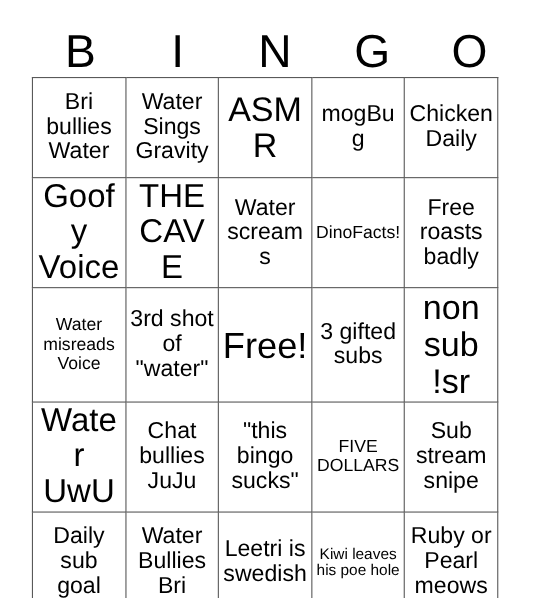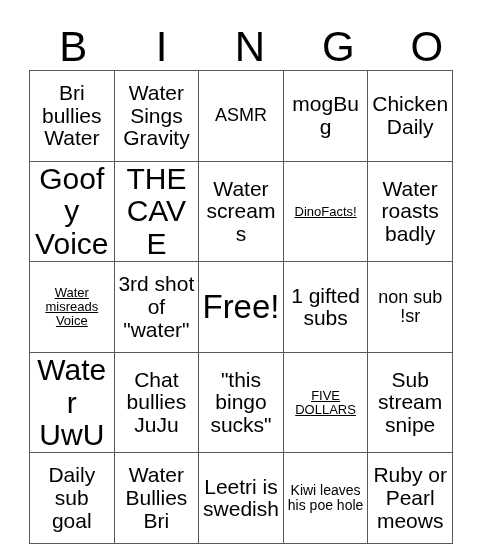--- a/index.html
+++ b/index.html
@@ -52,23 +52,23 @@
     height: 88px;
     text-align: center;
     vertical-align: middle;
     padding: 1px 3px;
     line-height: 1.08;
     word-wrap: break-word;
   }
 
   
   .fs-xs   { font-size: 14px; }
-  .fs-sm   { font-size: 13px; text-decoration: underline; }
+  .fs-sm   { font-size: 16px; }
   .fs-md   { font-size: 21px; }
-  .fs-lg   { font-size: 18px; }
+  .fs-lg   { font-size: 31px; }
   .fs-xl   { font-size: 30px; }
   .fs-xxl  { font-size: 33px; margin-left: 36px; }
 </style>
 </head>
 <body>
 
 <div class="card">
 
   <div class="header-row">
     <div class="header-cell">B</div>
@@ -85,27 +85,27 @@
         <td class="fs-md">Water Sings Gravity</td>
         <td class="fs-lg">ASMR</td>
         <td class="fs-md">mogBug</td>
         <td class="fs-md">Chicken Daily</td>
       </tr>
       <tr>
         <td class="fs-xl">Goofy Voice</td>
         <td class="fs-xl">THE CAVE</td>
         <td class="fs-md">Water screams</td>
         <td class="fs-sm">DinoFacts!</td>
-        <td class="fs-md">Water roasts badly</td>
+        <td class="fs-md">Free roasts badly</td>
       </tr>
       <tr>
         <td class="fs-sm">Water misreads Voice</td>
         <td class="fs-md">3rd shot of "water"</td>
         <td class="fs-xxl">Free!</td>
-        <td class="fs-md">1 gifted subs</td>
+        <td class="fs-md">3 gifted subs</td>
         <td class="fs-lg">non sub !sr</td>
       </tr>
       <tr>
         <td class="fs-xl">Water UwU</td>
         <td class="fs-md">Chat bullies JuJu</td>
         <td class="fs-md">"this bingo sucks"</td>
         <td class="fs-sm">FIVE DOLLARS</td>
         <td class="fs-md">Sub stream snipe</td>
       </tr>
       <tr>

